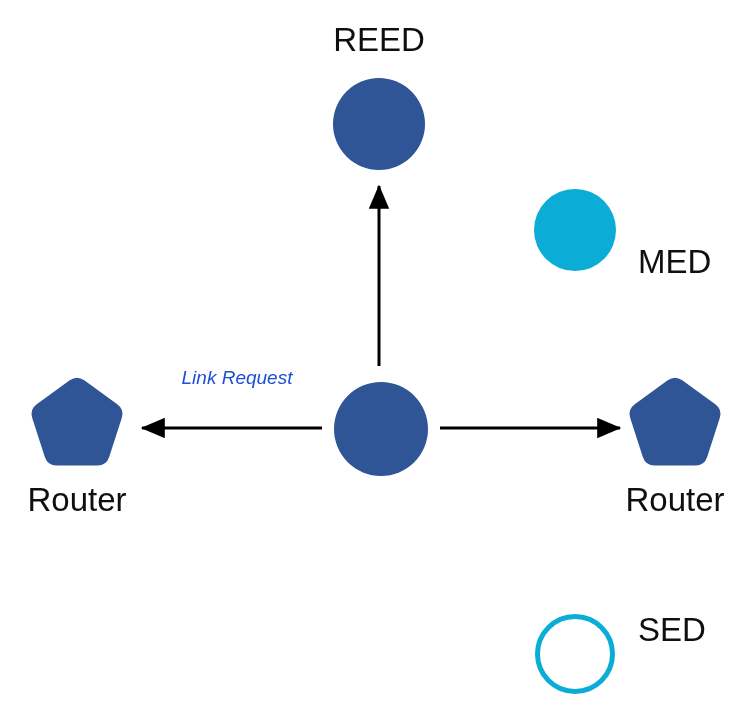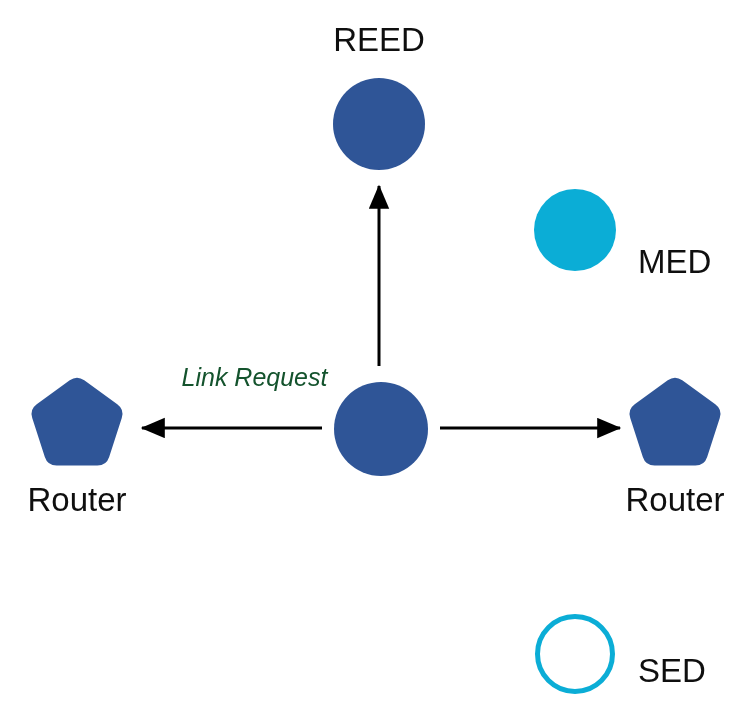--- a/index.html
+++ b/index.html
@@ -21,23 +21,23 @@
   .node-label {
     position: absolute;
     color: #0f0f0f;
     font-family: "Liberation Sans", sans-serif;
     font-size: 33px;
     line-height: 33px;
     white-space: nowrap;
   }
   .edge-label {
     position: absolute;
-    color: #14532d;
+    color: #1d4ed8;
     font-family: "Liberation Sans", sans-serif;
-    font-size: 25px;
+    font-size: 19px;
     font-style: italic;
     line-height: 23px;
     text-align: center;
     white-space: nowrap;
   }
   svg.layer {
     position: absolute;
     left: 0;
     top: 0;
     width: 752px;
@@ -70,21 +70,21 @@
         <circle cx="575" cy="654" fill="#ffffff" r="37.5" stroke="#0BADD6" stroke-width="5"></circle>
         <circle cx="381" cy="429" fill="#2F5597" r="47"></circle>
         <path d="M69.72,380.29 Q77.00,375.00 84.28,380.29 L117.27,404.26 Q124.55,409.55 121.77,418.11 L109.17,456.89 Q106.39,465.45 97.39,465.45 L56.61,465.45 Q47.61,465.45 44.83,456.89 L32.23,418.11 Q29.45,409.55 36.73,404.26 Z" fill="#2F5597"></path>
         <path d="M667.72,380.29 Q675.00,375.00 682.28,380.29 L715.27,404.26 Q722.55,409.55 719.77,418.11 L707.17,456.89 Q704.39,465.45 695.39,465.45 L654.61,465.45 Q645.61,465.45 642.83,456.89 L630.23,418.11 Q627.45,409.55 634.73,404.26 Z" fill="#2F5597"></path>
       </g>
   </svg>
 
   <div id="labels-group">
       <div class="node-label" style="top: 23px; left: 333.156px;">REED</div>
       <div class="node-label" style="top: 213px; left: 638px; margin-top: 32px;">MED</div>
-      <div class="node-label" style="top: 654px; left: 638px;">SED</div>
+      <div class="node-label" style="top: 613px; left: 638px;">SED</div>
       <div class="node-label" style="top: 483px; left: 27.4688px;">Router</div>
       <div class="node-label" style="top: 483px; left: 625.469px;">Router</div>
       <div class="edge-label" style="top: 366px; left: 181.547px;">
         <div>Link Request</div>
       </div>
     </div>
 
 </div>
 
 </body></html>

